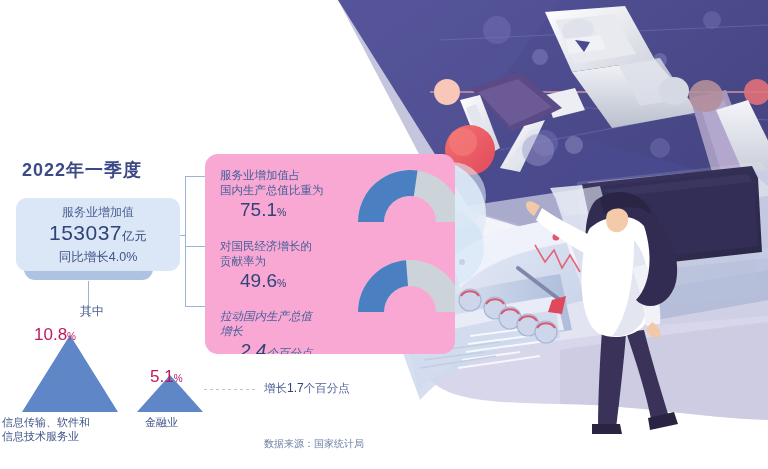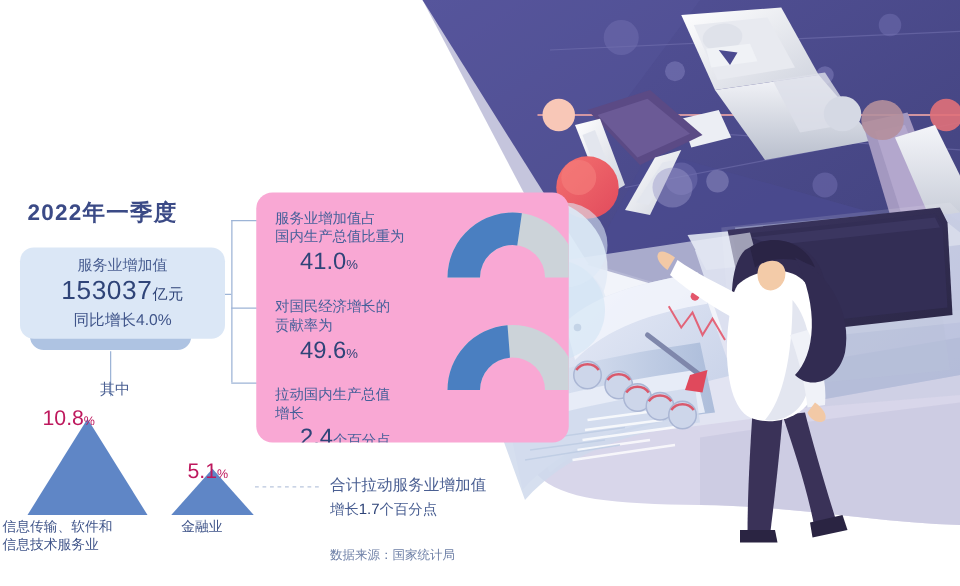--- a/index.html
+++ b/index.html
@@ -360,43 +360,42 @@
 
     <svg class="donut" style="left:145px;top:98px;" width="120" height="66" viewBox="0 0 120 66">
       <path d="M 8 60 A 52 52 0 0 1 112 60 L 86 60 A 26 26 0 0 0 34 60 Z" fill="#ccd3d9"></path>
       <path d="M 8 60 A 52 52 0 0 1 56.0 8.2 L 58.0 34.1 A 26 26 0 0 0 34 60 Z" fill="#4a7fc1"></path>
     </svg>
 
     <div class="info-block" style="top:14px;">
       <div class="info-cap">服务业增加值占
 国内生产总值比重为</div>
       <div class="info-num">
-        <span>41.0</span><small>%</small>
+        <span>75.1</span><small>%</small>
       </div>
     </div>
 
     <div class="info-block" style="top:85px;">
       <div class="info-cap">对国民经济增长的
 贡献率为</div>
       <div class="info-num">
         <span>49.6</span><small>%</small>
       </div>
     </div>
 
-    <div class="info-block" style="top:155px;">
+    <div class="info-block" style="top:155px;font-style:italic;">
       <div class="info-cap">拉动国内生产总值
 增长</div>
       <div class="info-num">
         <span>2.4</span><span class="unit">个百分点</span>
       </div>
     </div>
   </div>
 
   <div class="dots"></div>
   <div class="note1">
-    <div>合计拉动服务业增加值</div>
     <div>
       <span class="sm">增长</span><span class="big">1.7</span><span class="sm">个百分点</span>
     </div>
   </div>
   <div class="source">数据来源：国家统计局</div>
 
 </div>
 
 </body></html>

